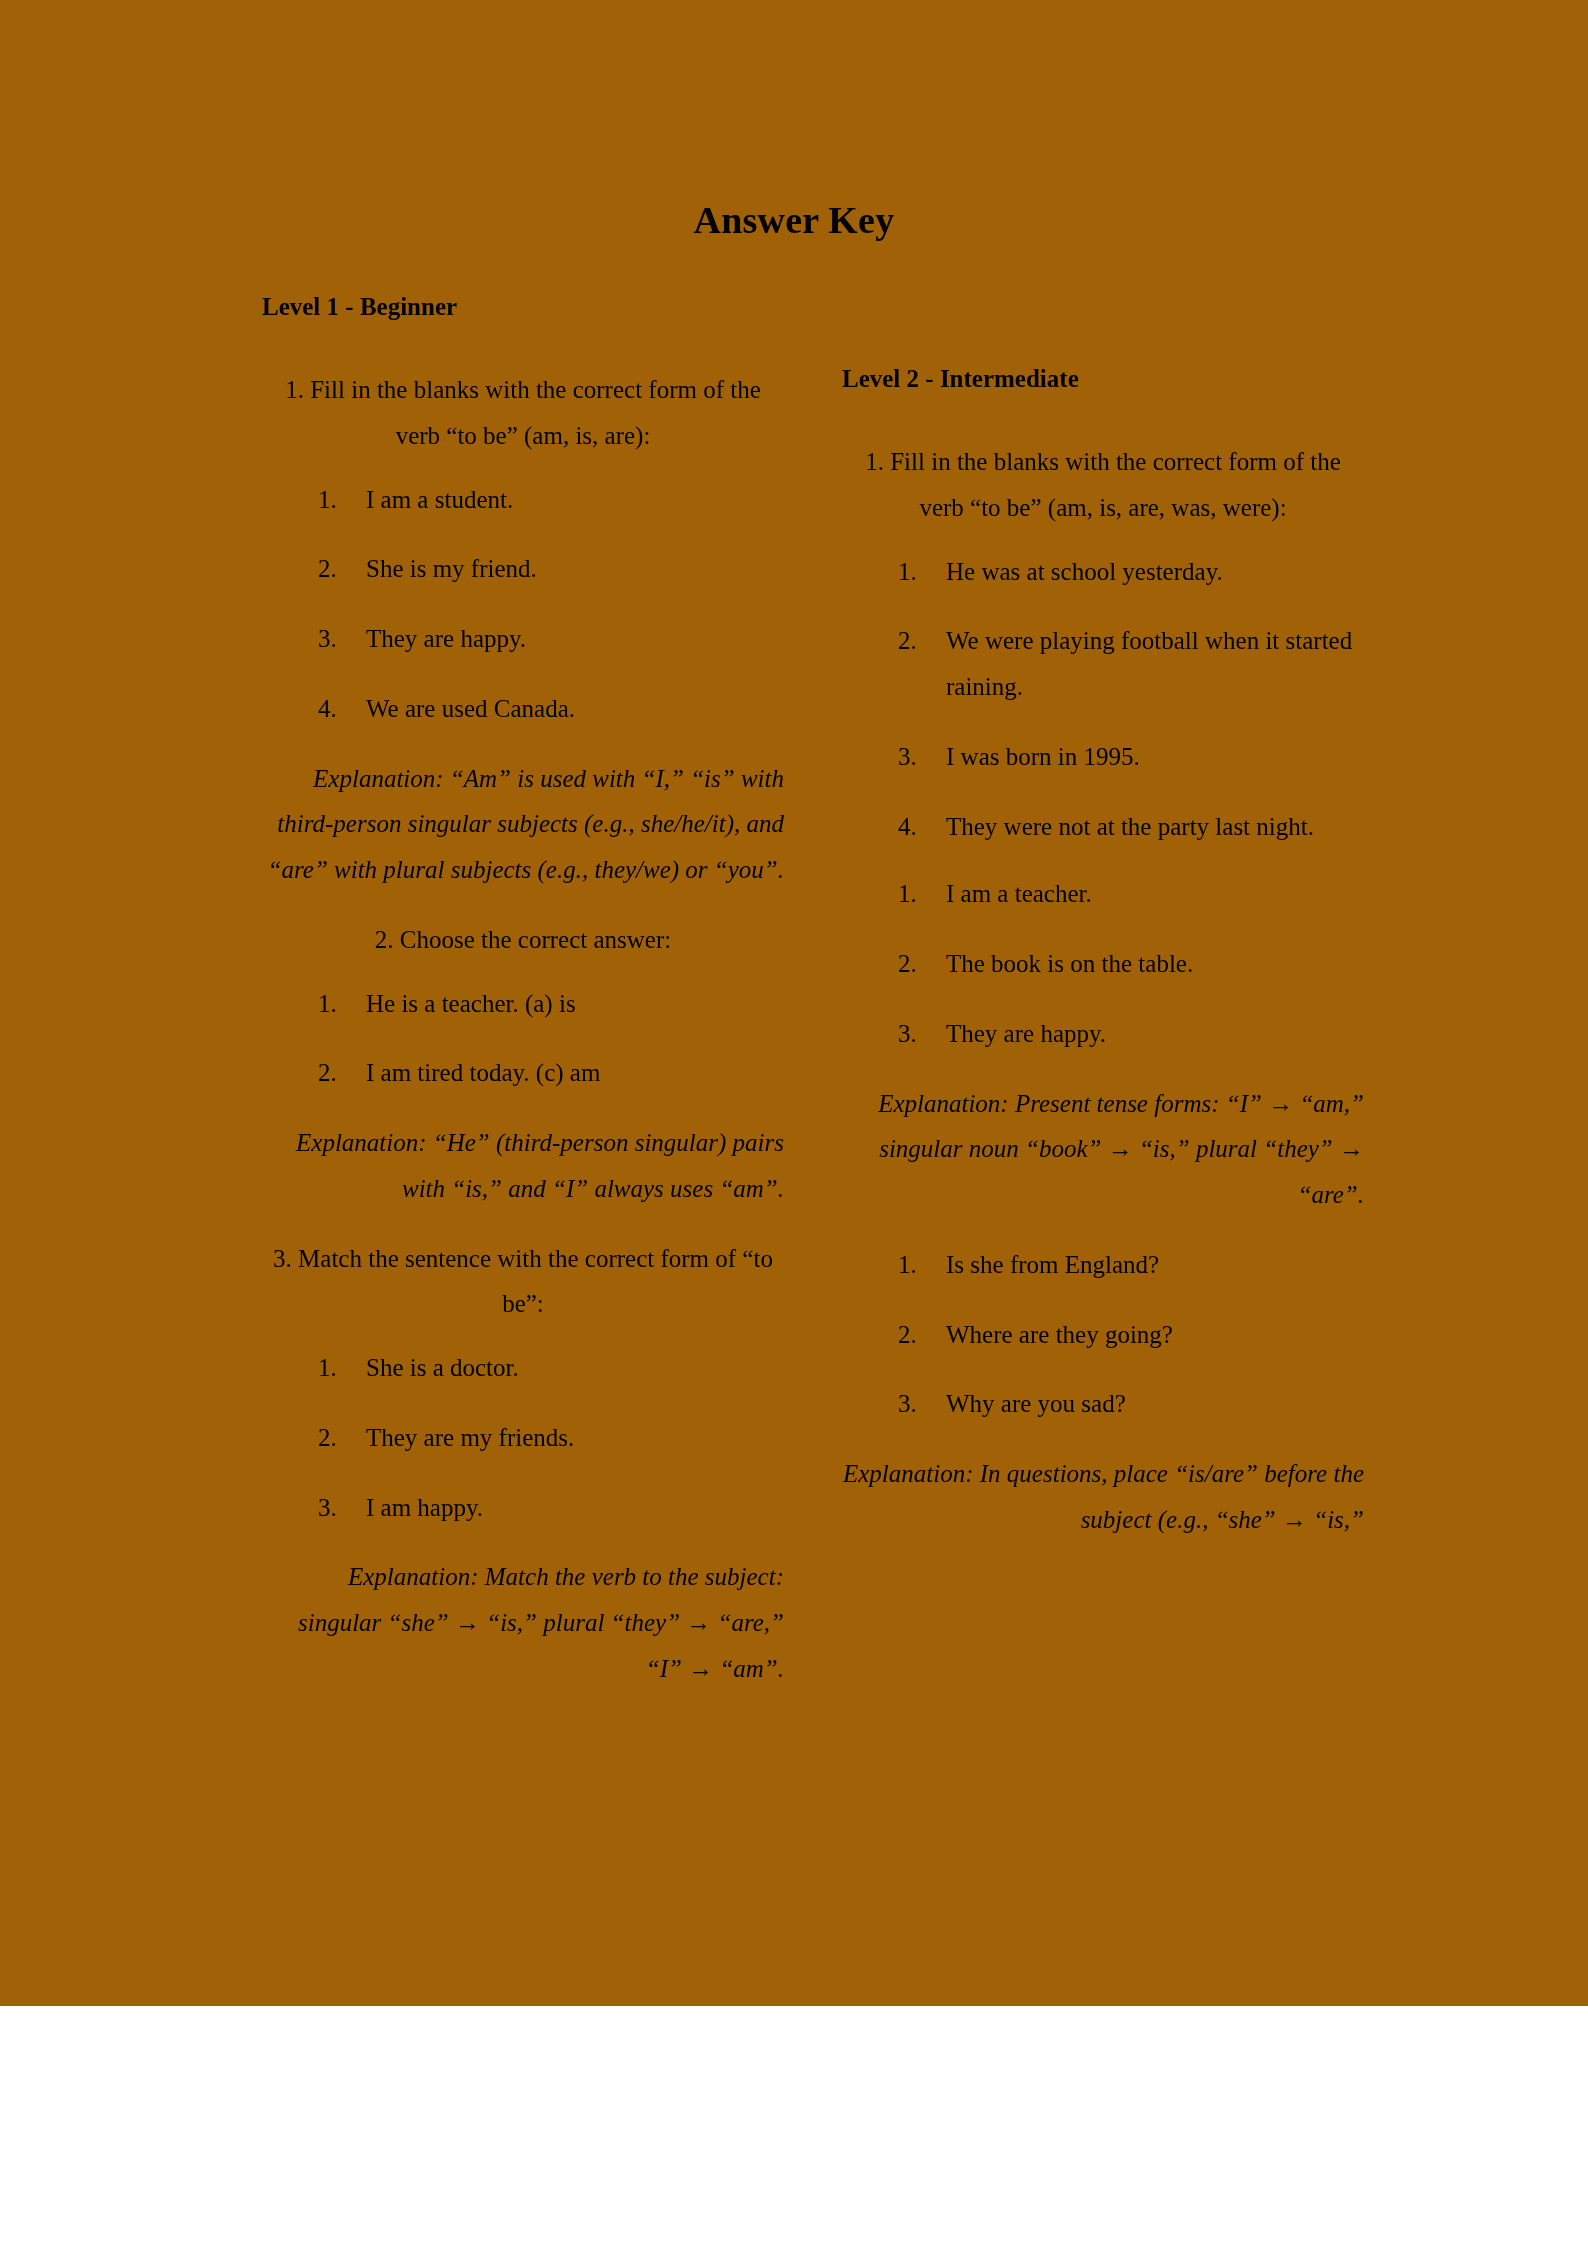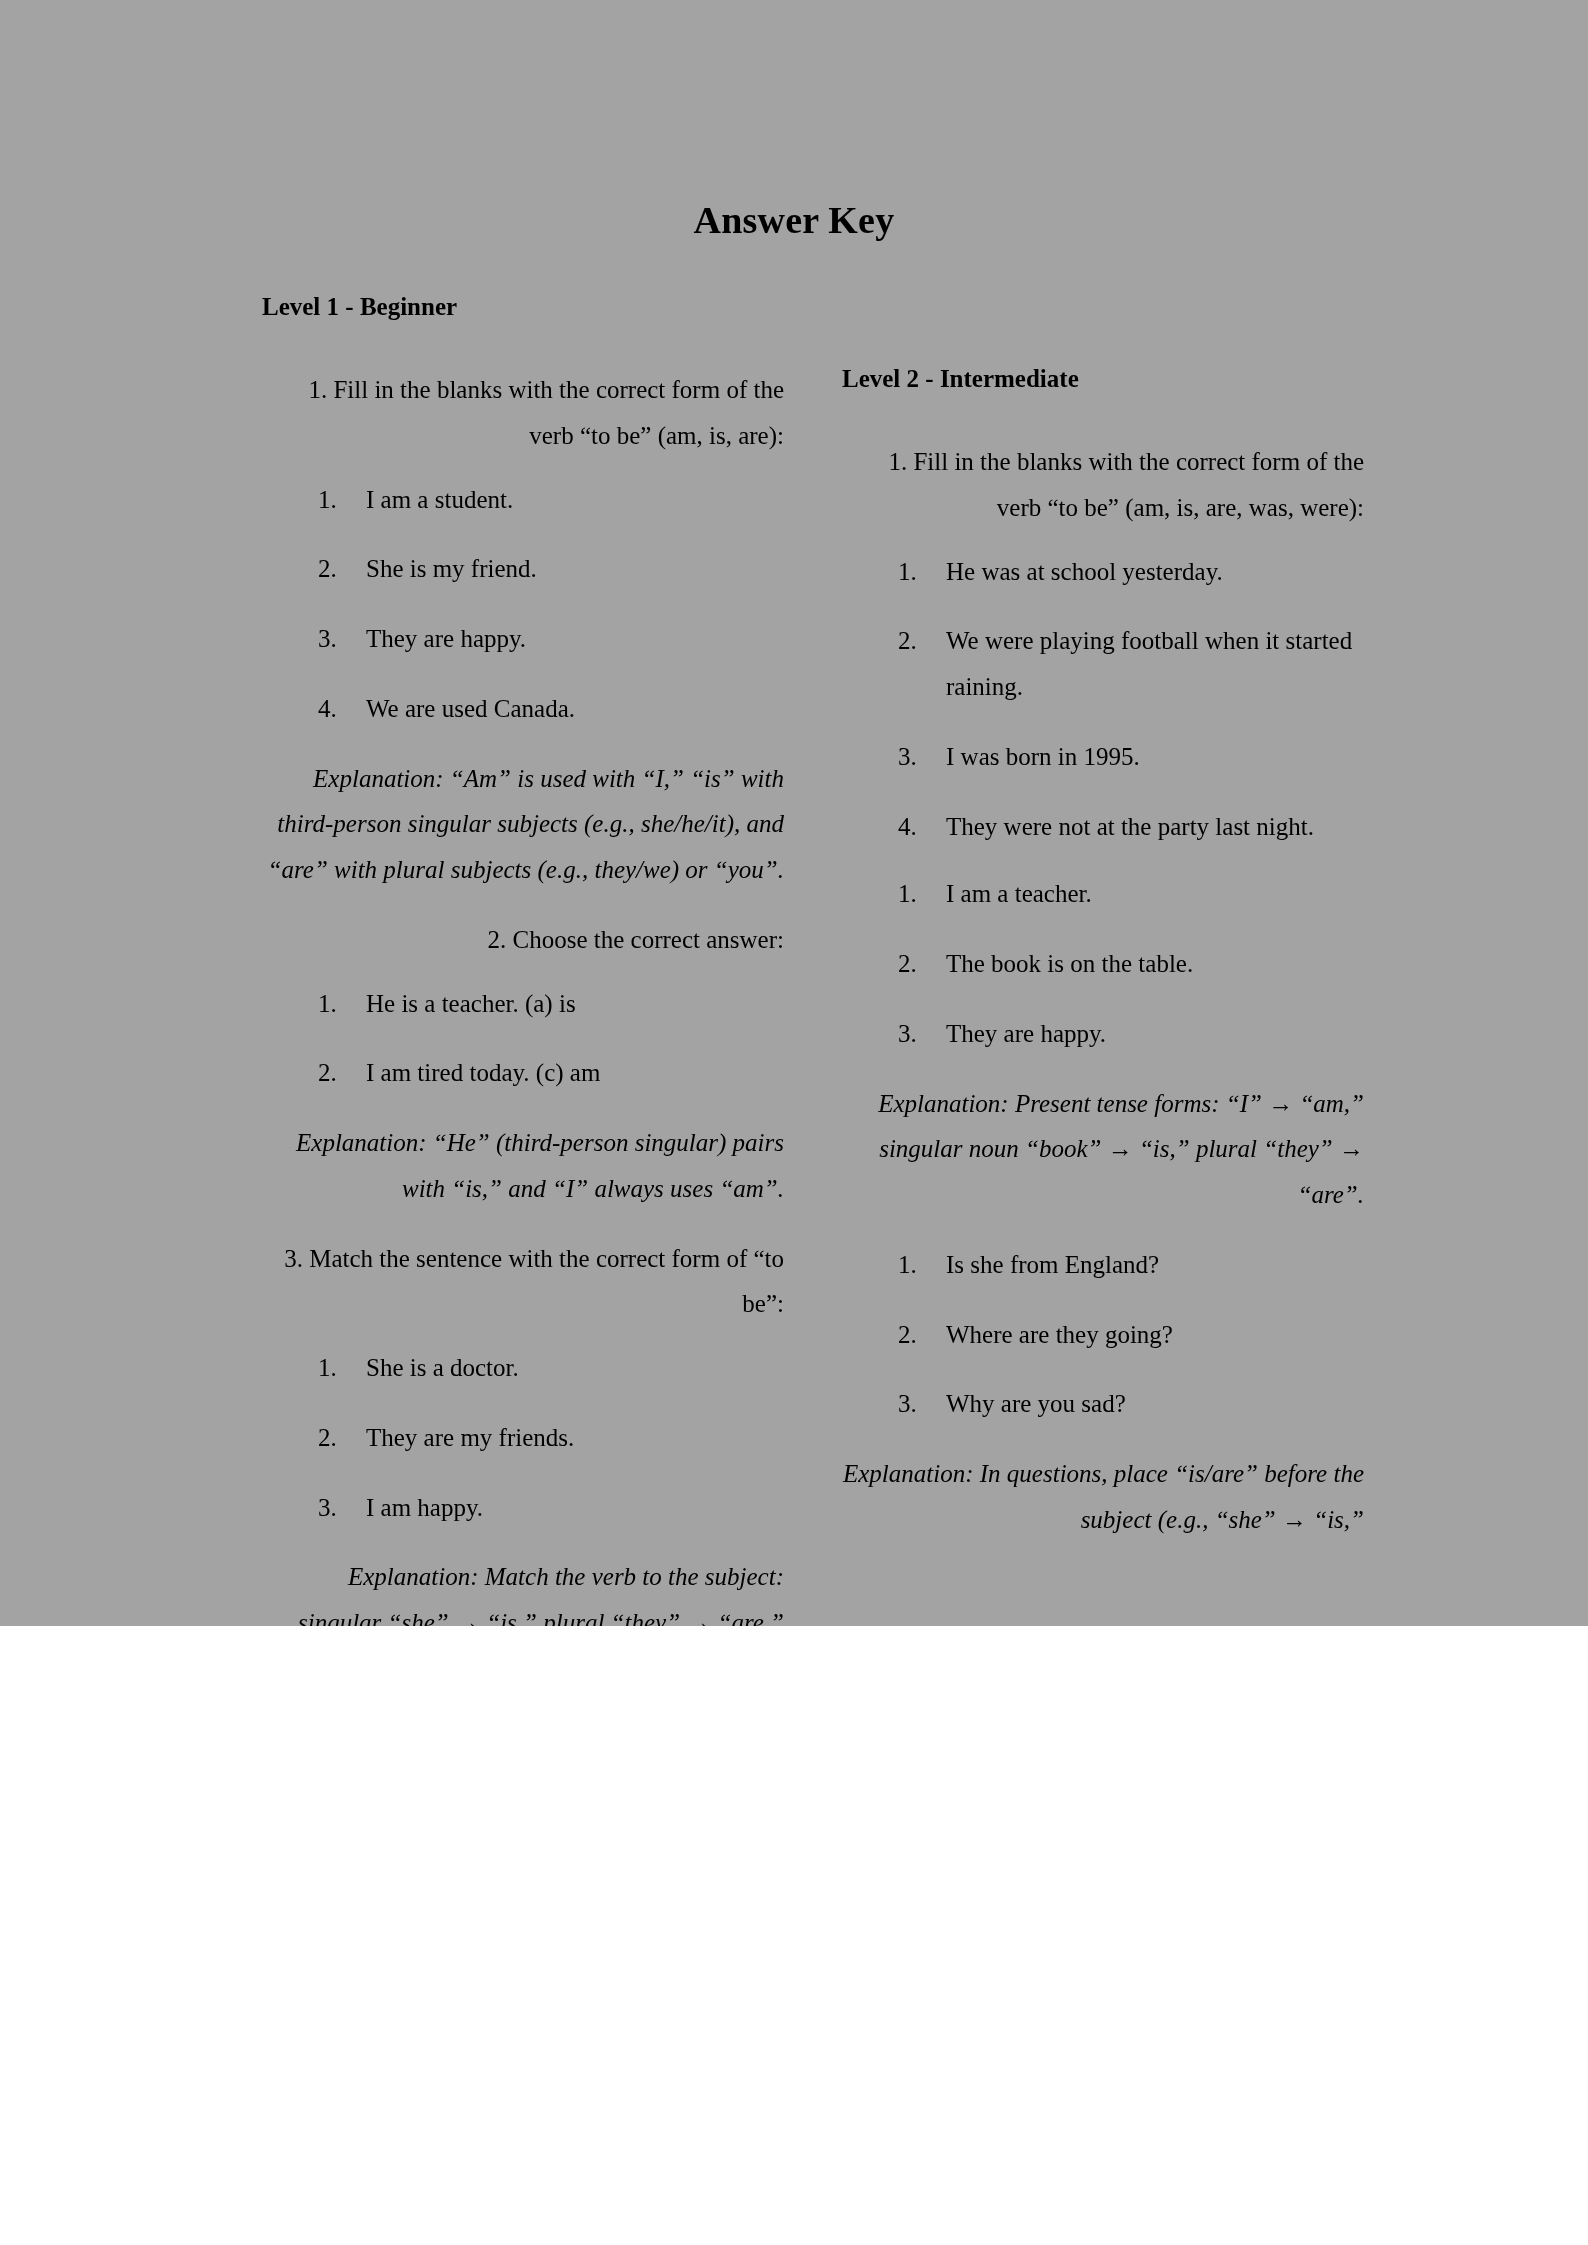--- a/index.html
+++ b/index.html
@@ -3,22 +3,22 @@
 <meta charset="utf-8">
 <style>
   html, body {
     margin: 0;
     padding: 0;
     background: #ffffff;
   }
   .page {
     position: relative;
     width: 1588px;
-    height: 1626px;
-    background: #a3a3a3;
+    height: 2006px;
+    background: #a16207;
     font-family: "Liberation Serif", "DejaVu Serif", serif;
     color: #000000;
     box-sizing: border-box;
     overflow: hidden;
   }
 
   .page-title {
     position: absolute;
     top: 198px;
     left: 0;
@@ -53,21 +53,21 @@
     font-size: 25px;
     font-weight: bold;
     margin: 0 0 44px 0;
     line-height: 1.32;
   }
 
   .q {
     font-size: 25px;
     line-height: 1.83;
     margin: 0 0 18px 0;
-    text-align: right;
+    text-align: center;
   }
 
   .explain {
     font-size: 25px;
     font-style: italic;
     line-height: 1.83;
     margin: 24px 0 24px 0;
     text-align: right;
   }
 

